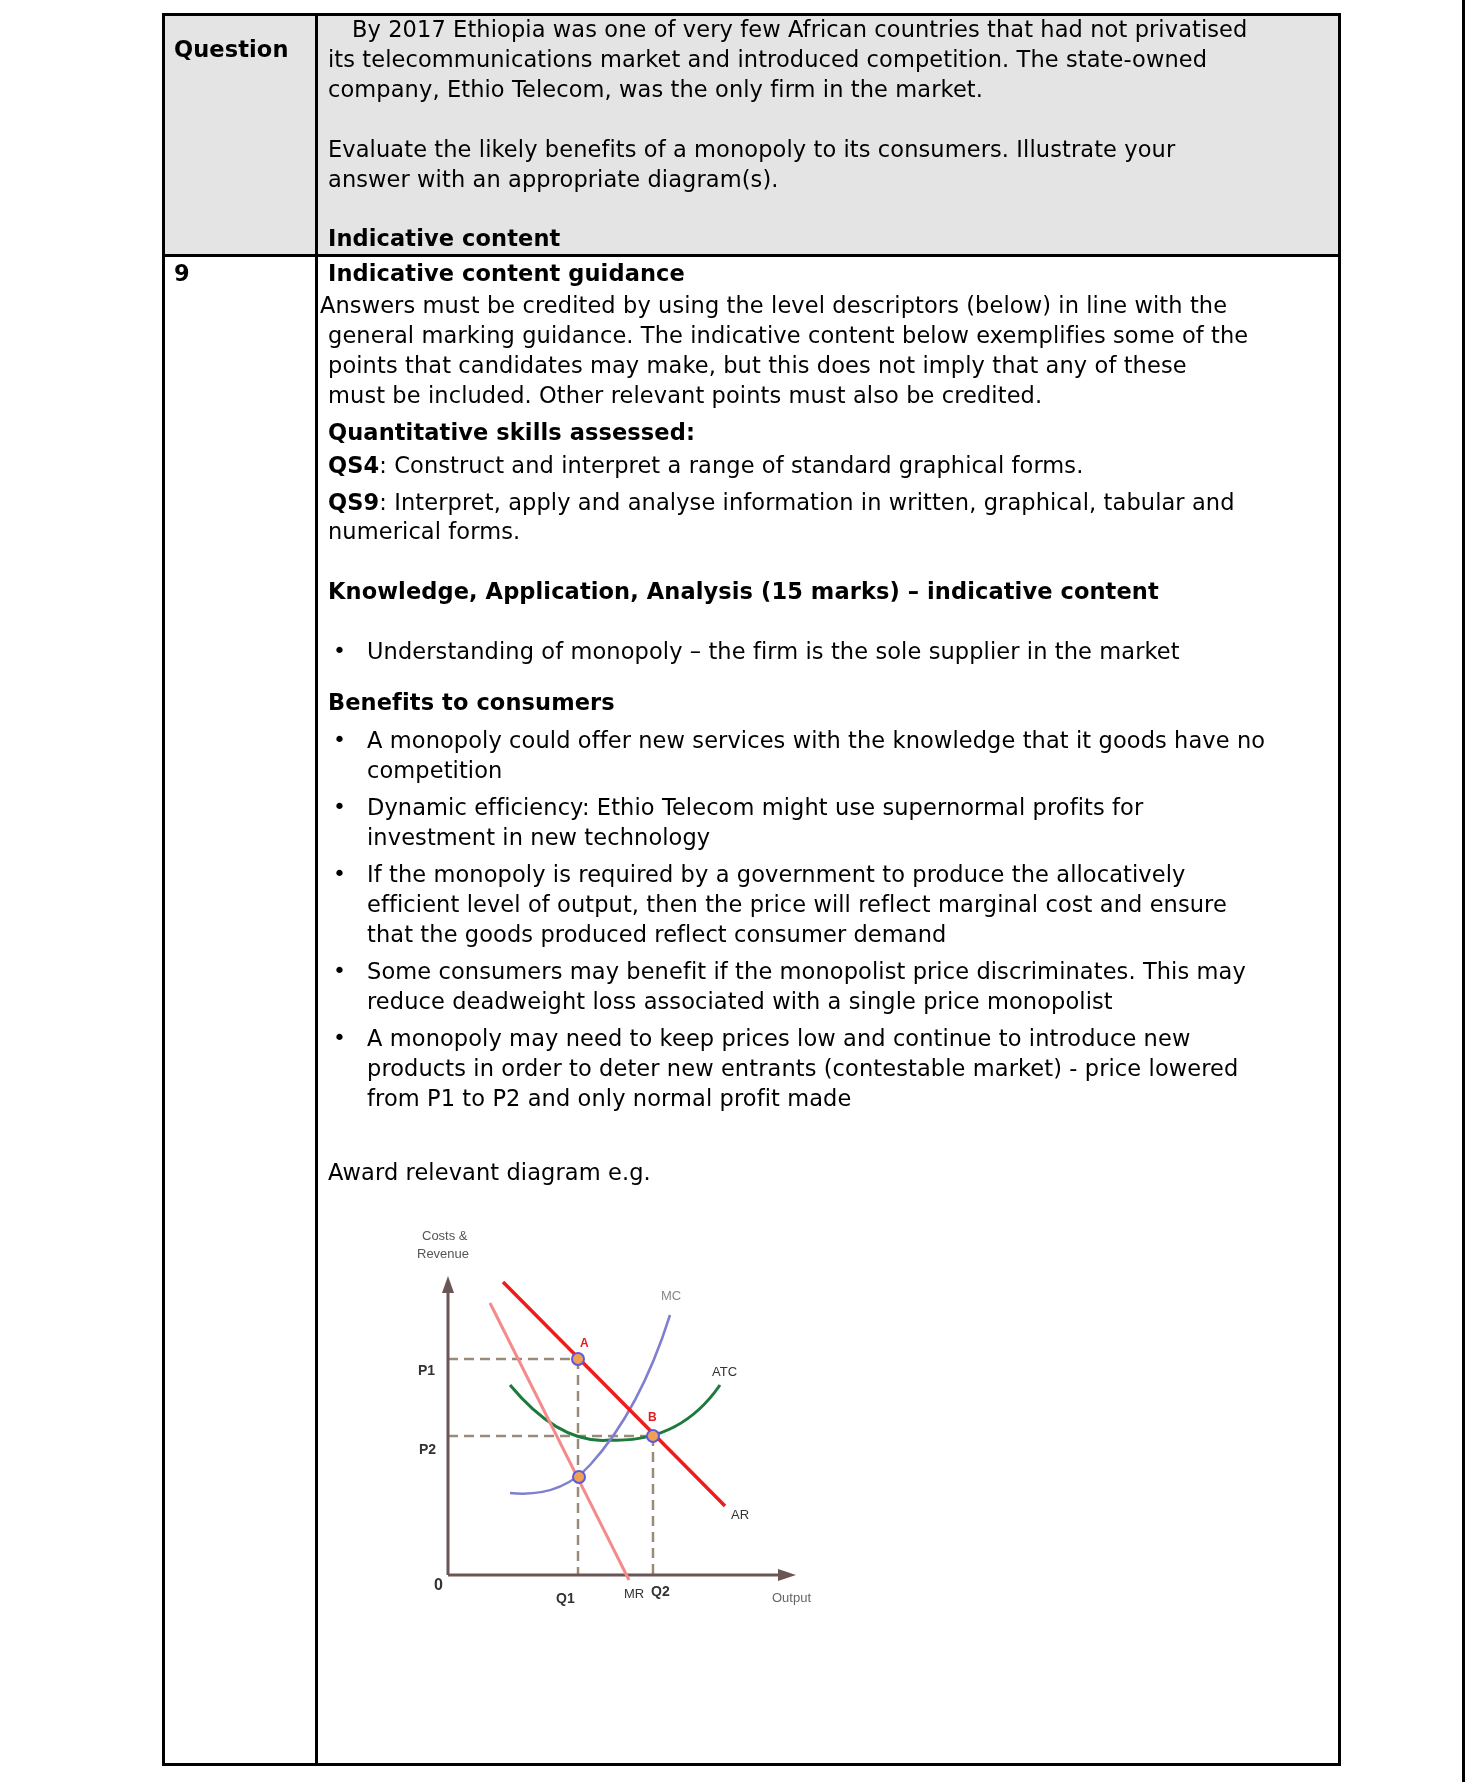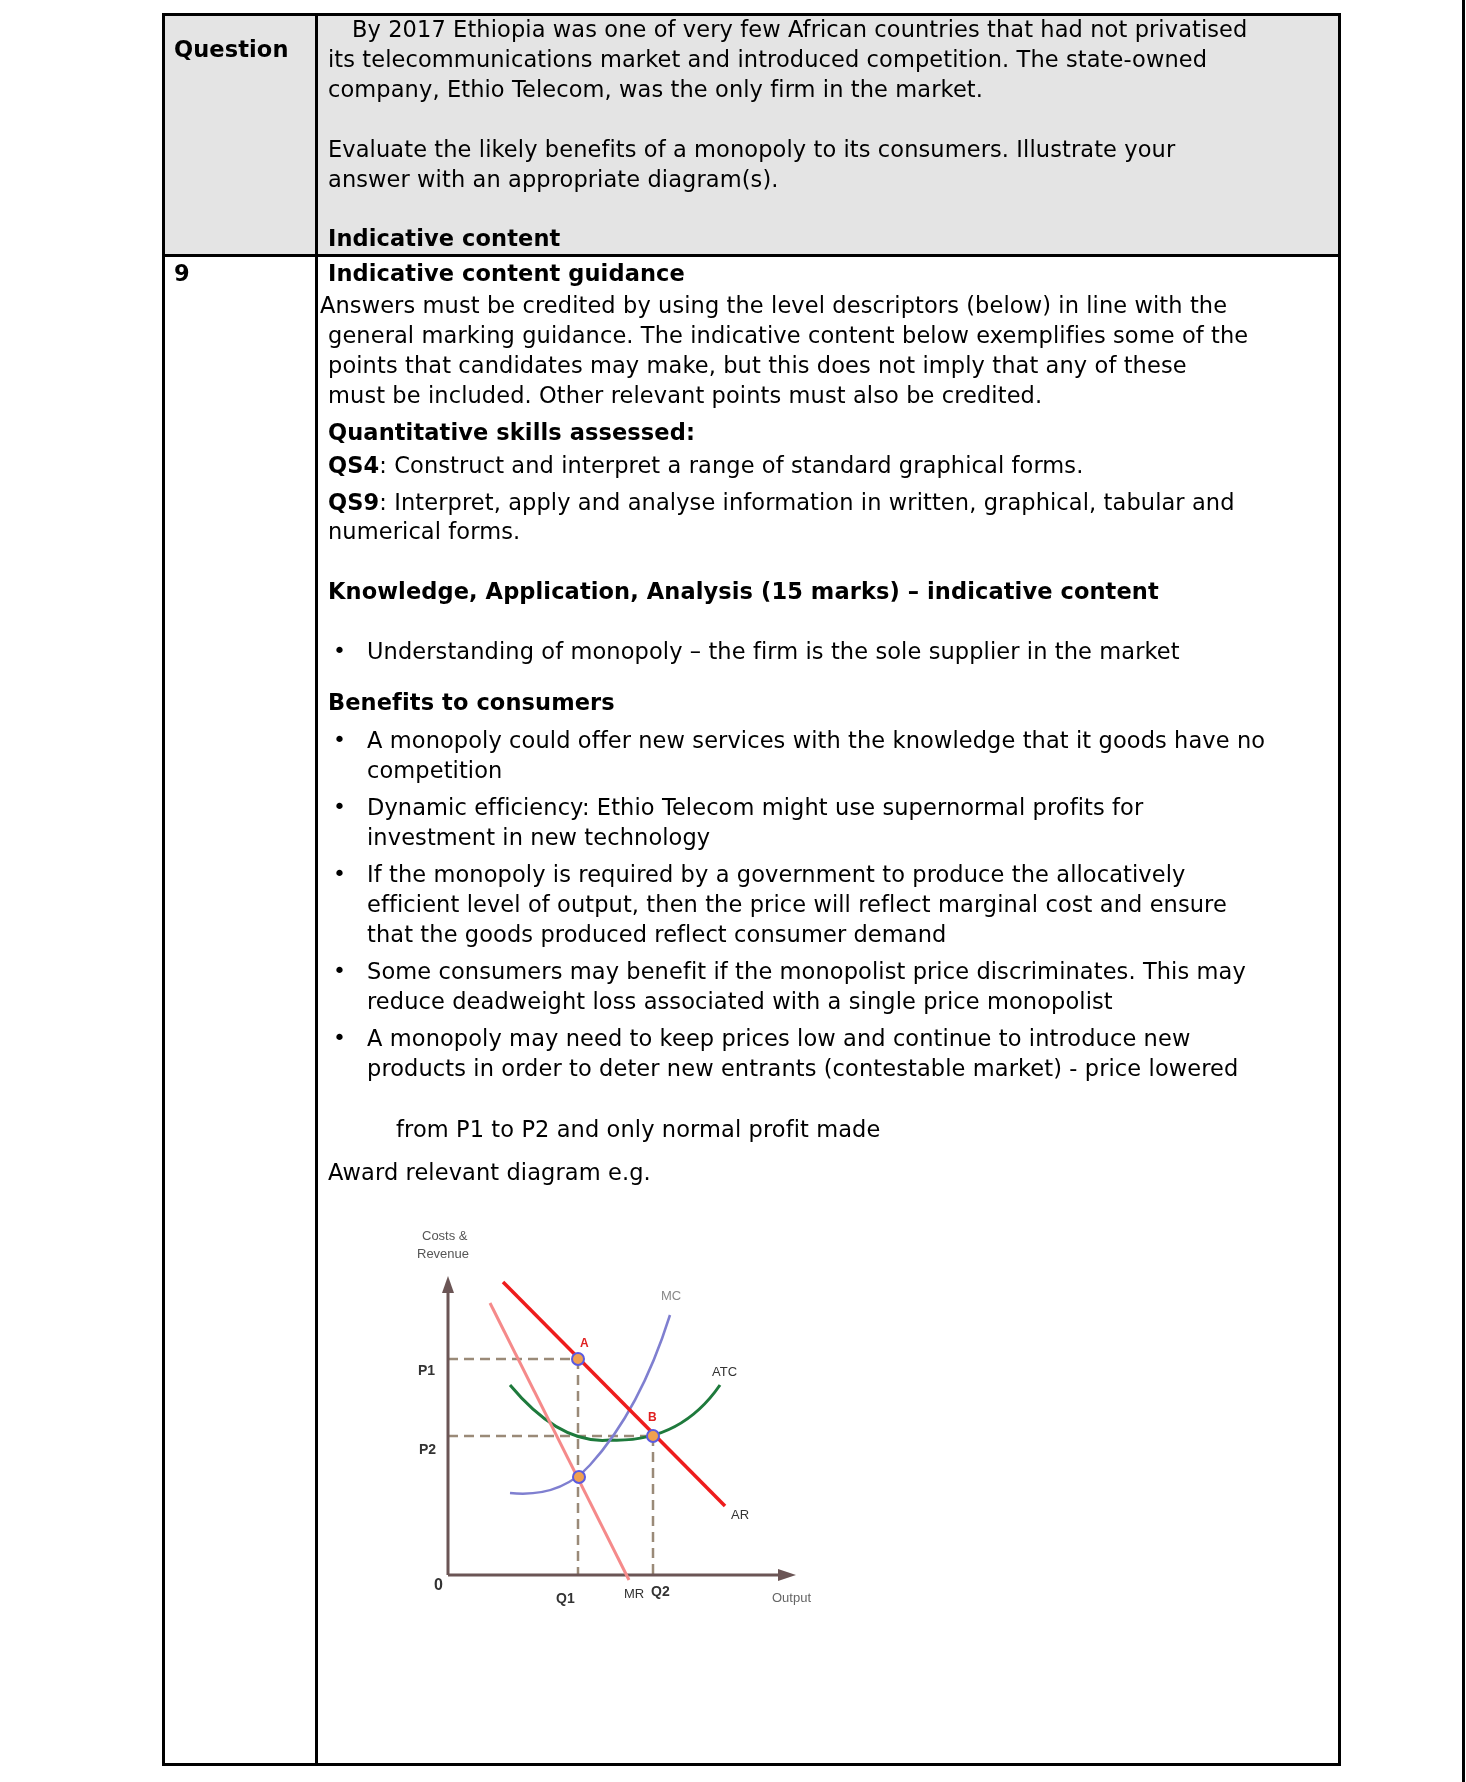--- a/index.html
+++ b/index.html
@@ -71,21 +71,21 @@
 <div class="t" style="left:367px; top:889px;">efficient level of output, then the price will reflect marginal cost and ensure</div>
 <div class="t" style="left:367px; top:919px;">that the goods produced reflect consumer demand</div>
 
 <div class="bullet" style="left:333px; top:956px;">•</div>
 <div class="t" style="left:367px; top:956px;">Some consumers may benefit if the monopolist price discriminates. This may</div>
 <div class="t" style="left:367px; top:986px;">reduce deadweight loss associated with a single price monopolist</div>
 
 <div class="bullet" style="left:333px; top:1023px;">•</div>
 <div class="t" style="left:367px; top:1023px;">A monopoly may need to keep prices low and continue to introduce new</div>
 <div class="t" style="left:367px; top:1053px;">products in order to deter new entrants (contestable market) - price lowered</div>
-<div class="t" style="left:367px; top:1114px;margin-left:29px;">from P1 to P2 and only normal profit made</div>
+<div class="t" style="left:367px; top:1083px;">from P1 to P2 and only normal profit made</div>
 
 <div class="t" style="left:328px; top:1157px;">Award relevant diagram e.g.</div>
 
 <svg class="diagram" width="1466" height="1782" viewBox="0 0 1466 1782">
 
   <g stroke="#9a8a78" stroke-width="2.5" stroke-dasharray="10,6" fill="none">
     <line x1="448" y1="1359" x2="578" y2="1359"></line>
     <line x1="578" y1="1359" x2="578" y2="1575"></line>
     <line x1="448" y1="1436" x2="653" y2="1436"></line>
     <line x1="653" y1="1436" x2="653" y2="1575"></line>

